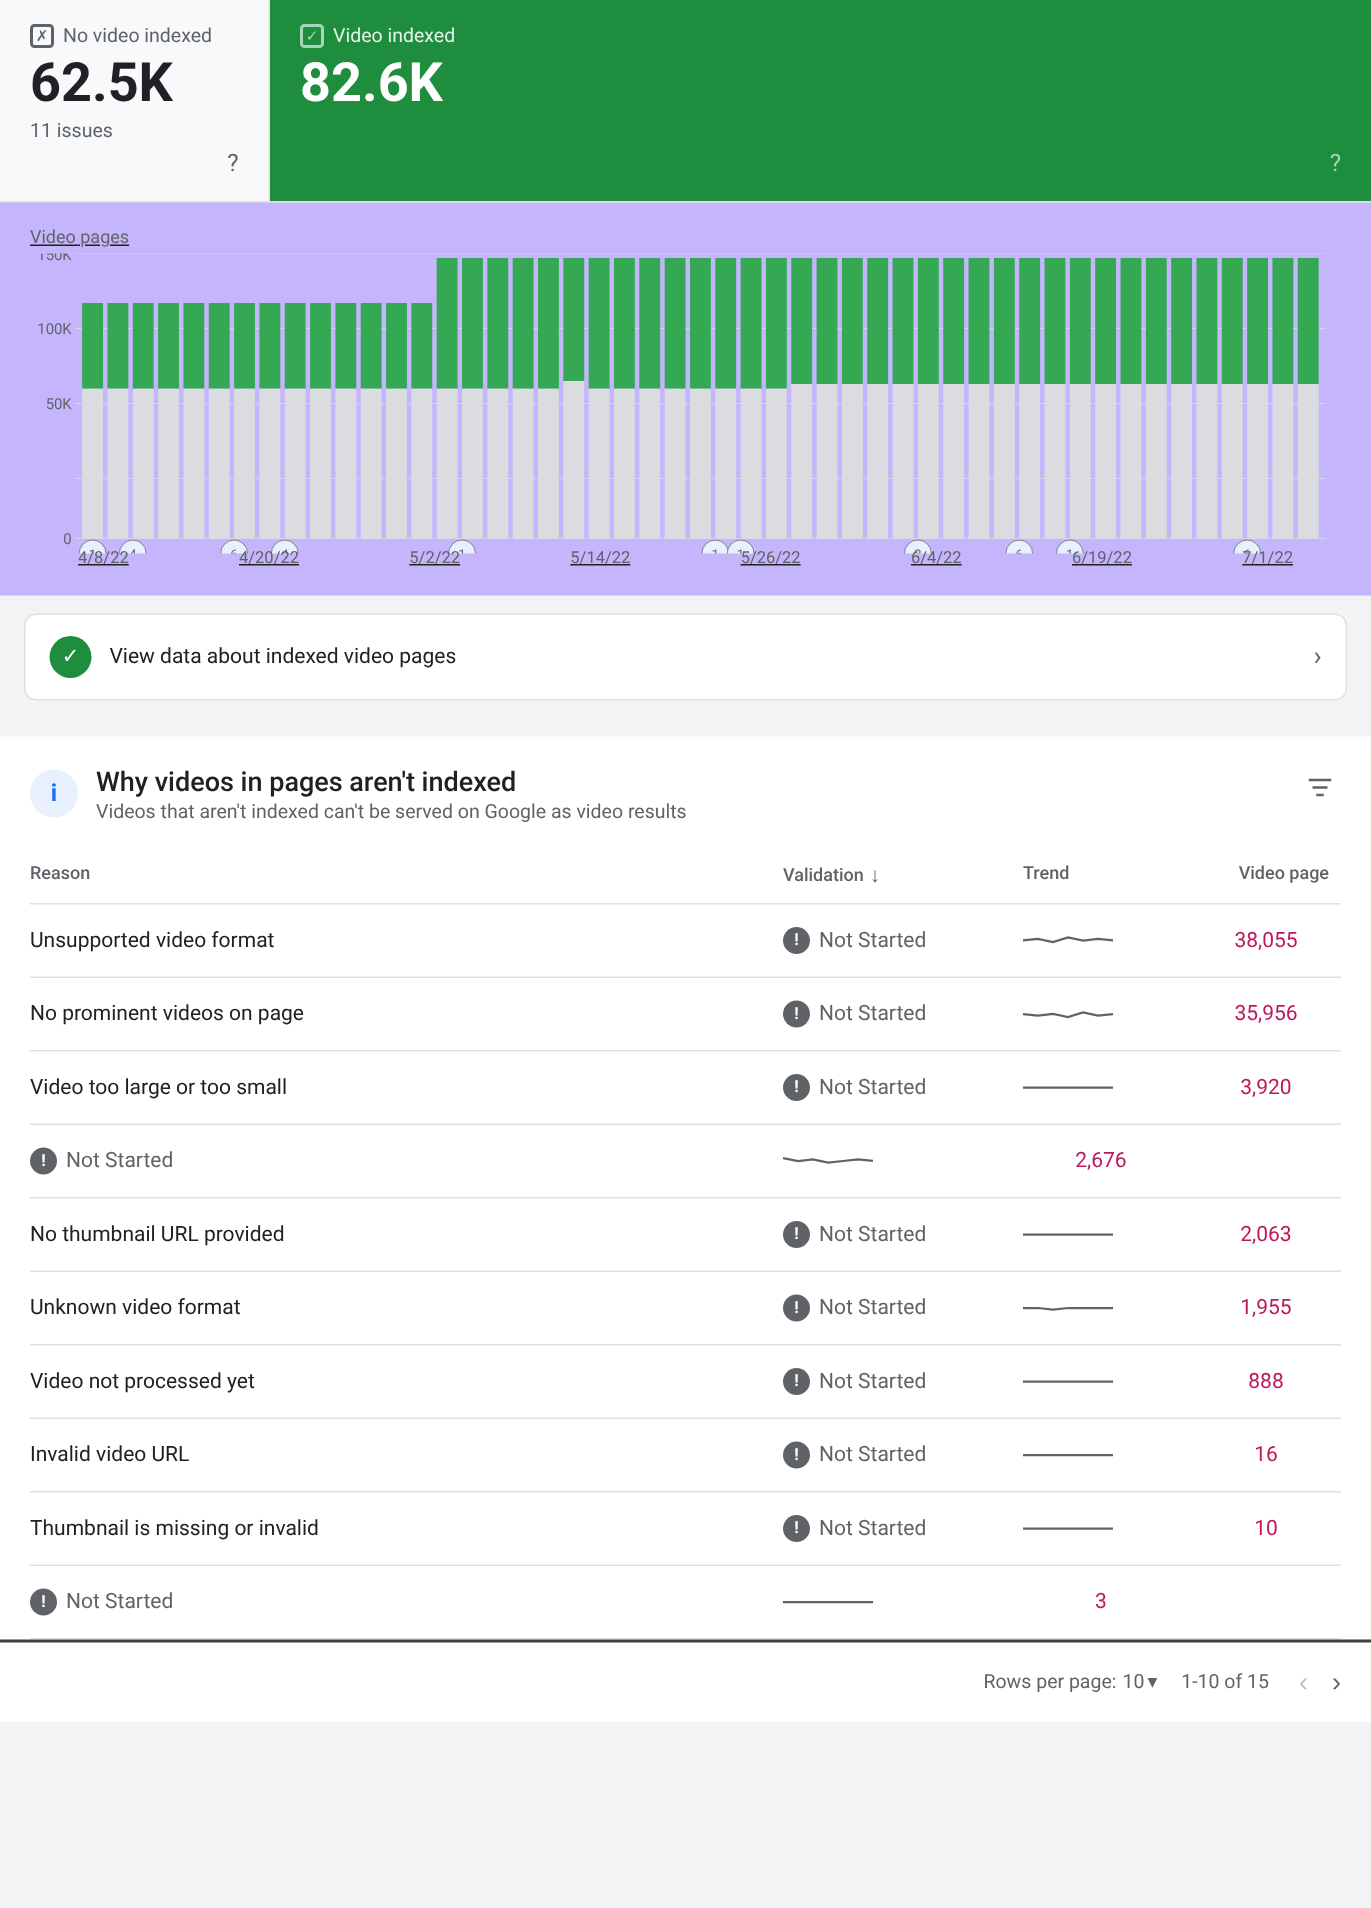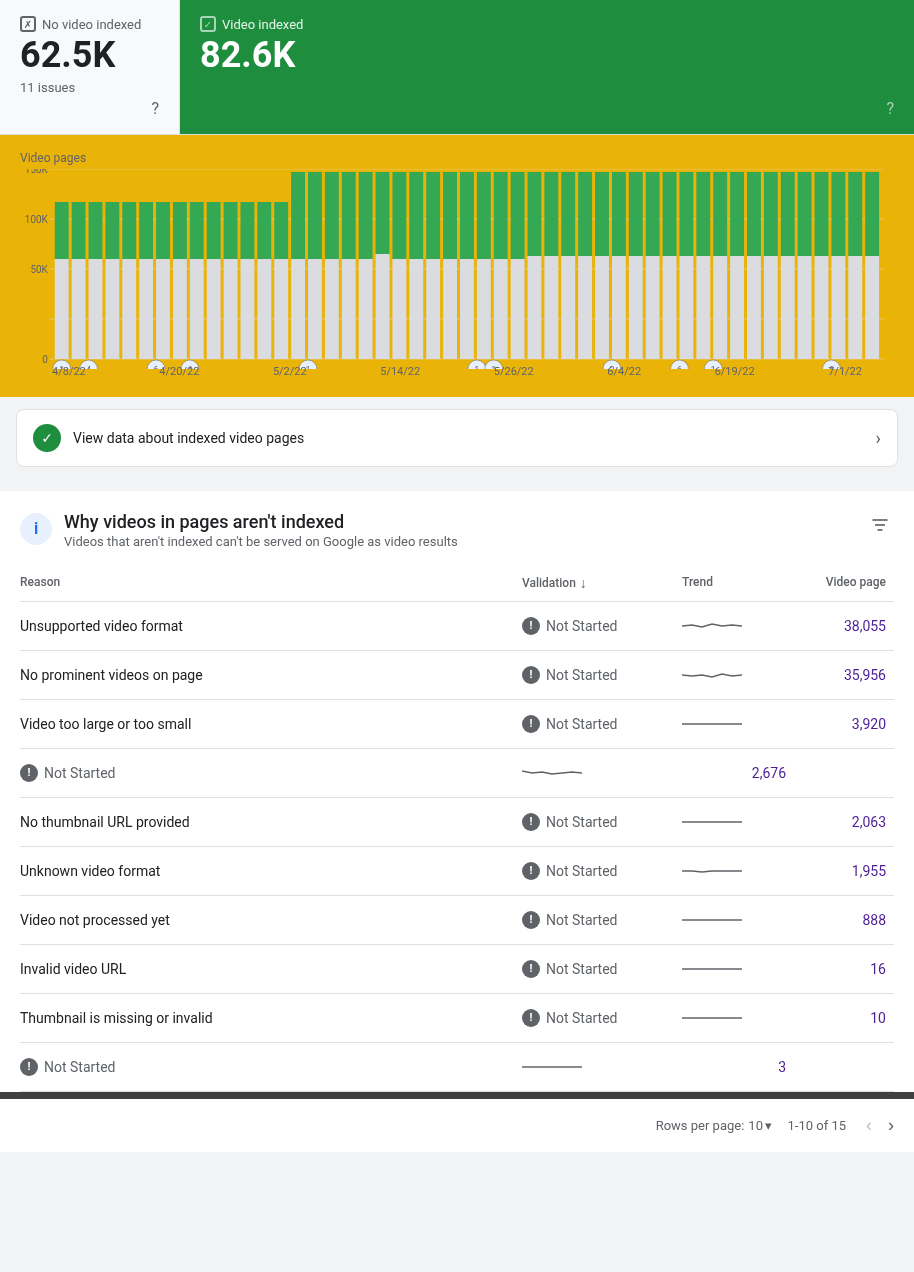--- a/index.html
+++ b/index.html
@@ -56,22 +56,23 @@
       border-radius: 3px;
       display: inline-flex;
       align-items: center;
       justify-content: center;
       font-size: 10px;
       flex-shrink: 0;
     }
 
     
     .chart-section {
-      background: #eab308;
+      background: #c4b5fd;
       padding: 16px 20px 8px 20px;
+      text-decoration: underline;
     }
     .chart-label {
       font-size: 12px;
       color: #5f6368;
       margin-bottom: 4px;
     }
     .chart-container {
       position: relative;
       height: 220px;
       width: 100%;
@@ -177,31 +178,31 @@
       border-radius: 50%;
       background: #5f6368;
       display: flex; align-items: center; justify-content: center;
       color: white;
       font-size: 11px;
       font-weight: 700;
       flex-shrink: 0;
     }
     .not-started-text { color: #5f6368; font-size: 14px; }
     .trend-cell { display: flex; align-items: center; }
-    .video-count { text-align: right; font-size: 14px; color: #4c1d95; padding-right: 8px; }
+    .video-count { text-align: center; font-size: 14px; color: #be185d; padding-right: 8px; }
 
     
     .pagination-row {
       display: flex;
       align-items: center;
       justify-content: flex-end;
       gap: 16px;
       padding: 12px 16px;
       background: #fff;
-      border-top: 7px solid #404040;
+      border-top: 2px solid #404040;
       font-size: 13px;
       color: #5f6368;
     }
     .rows-per-page { display: flex; align-items: center; gap: 4px; }
     .rows-select {
       display: flex; align-items: center; gap: 2px; cursor: pointer;
       font-size: 13px; color: #5f6368;
     }
     .page-nav { display: flex; align-items: center; gap: 8px; }
     .page-nav-btn { cursor: pointer; padding: 4px; color: #5f6368; font-size: 18px; border: none; background: none; }

